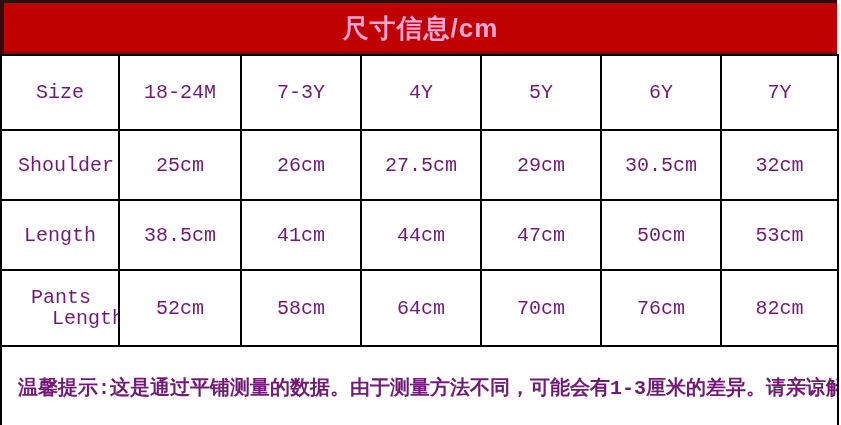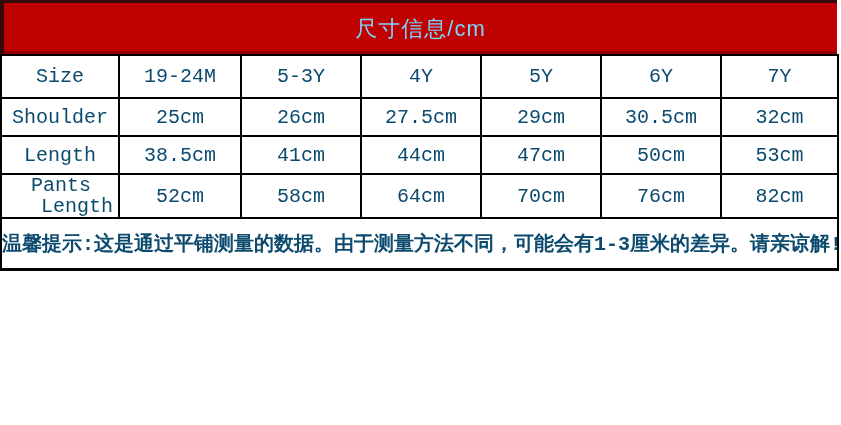--- a/index.html
+++ b/index.html
@@ -22,40 +22,40 @@
     background: #c00101;
     border-top: 3px solid #350a0c;
     border-left: 4px solid #350a0c;
     box-shadow: inset 0 -3px 0 rgba(60,0,0,0.35);
     box-sizing: border-box;
     display: flex;
     align-items: center;
     justify-content: center;
   }
   .banner-title {
-    color: #7dd3fc;
-    font-size: 22px;
-    font-weight: normal;
+    color: #f9a8d4;
+    font-size: 26px;
+    font-weight: bold;
     letter-spacing: 1px;
     font-family: "Liberation Sans", "DejaVu Sans", sans-serif;
   }
   table.size-table {
     border-collapse: collapse;
     table-layout: fixed;
     width: 837px;
     background: #ffffff;
   }
   table.size-table td {
     border: 2px solid #000000;
     text-align: center;
     vertical-align: middle;
     font-family: "Liberation Mono", "DejaVu Sans Mono", monospace;
     font-size: 20px;
-    color: #0c4a6e;
-    padding: 0;
+    color: #701a75;
+    padding: 16px;
     overflow: hidden;
     white-space: nowrap;
   }
   tr.header-row td   { height: 41px; }
   tr.data-row td     { height: 36px; }
   tr.pants-row td    { height: 42px; }
   tr.note-row td     { height: 49px; border-bottom-width: 3px; }
   td.pants-label {
     text-align: left;
     line-height: 1.05;
@@ -88,22 +88,22 @@
       <col style="width:120px">
       <col style="width:120px">
       <col style="width:120px">
       <col style="width:120px">
       <col style="width:117px">
     </colgroup>
 
     <tbody>
         <tr class="header-row">
       <td>Size</td>
-      <td>19-24M</td>
-      <td>5-3Y</td>
+      <td>18-24M</td>
+      <td>7-3Y</td>
       <td>4Y</td>
       <td>5Y</td>
       <td>6Y</td>
       <td>7Y</td>
     </tr>
 
     <tr class="data-row">
       <td>Shoulder</td>
       <td>25cm</td>
       <td>26cm</td>

